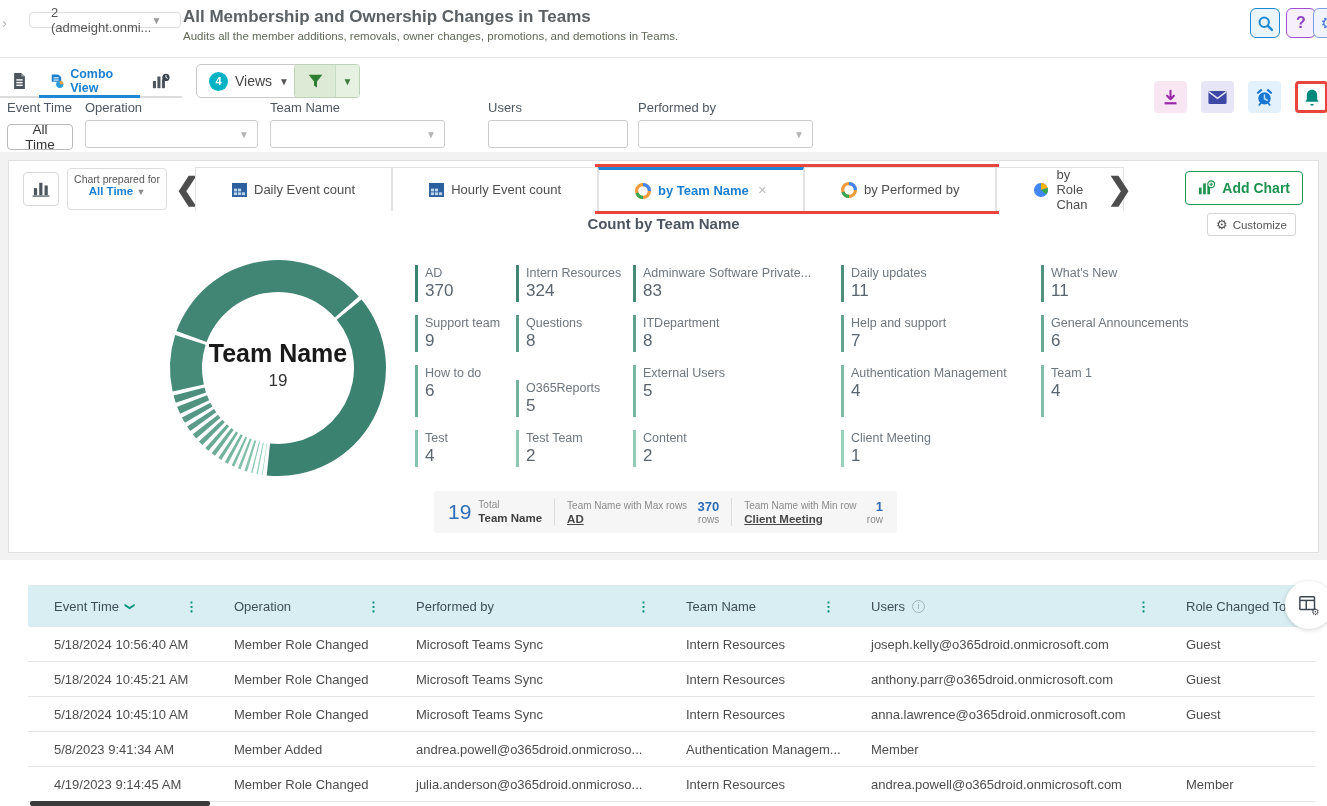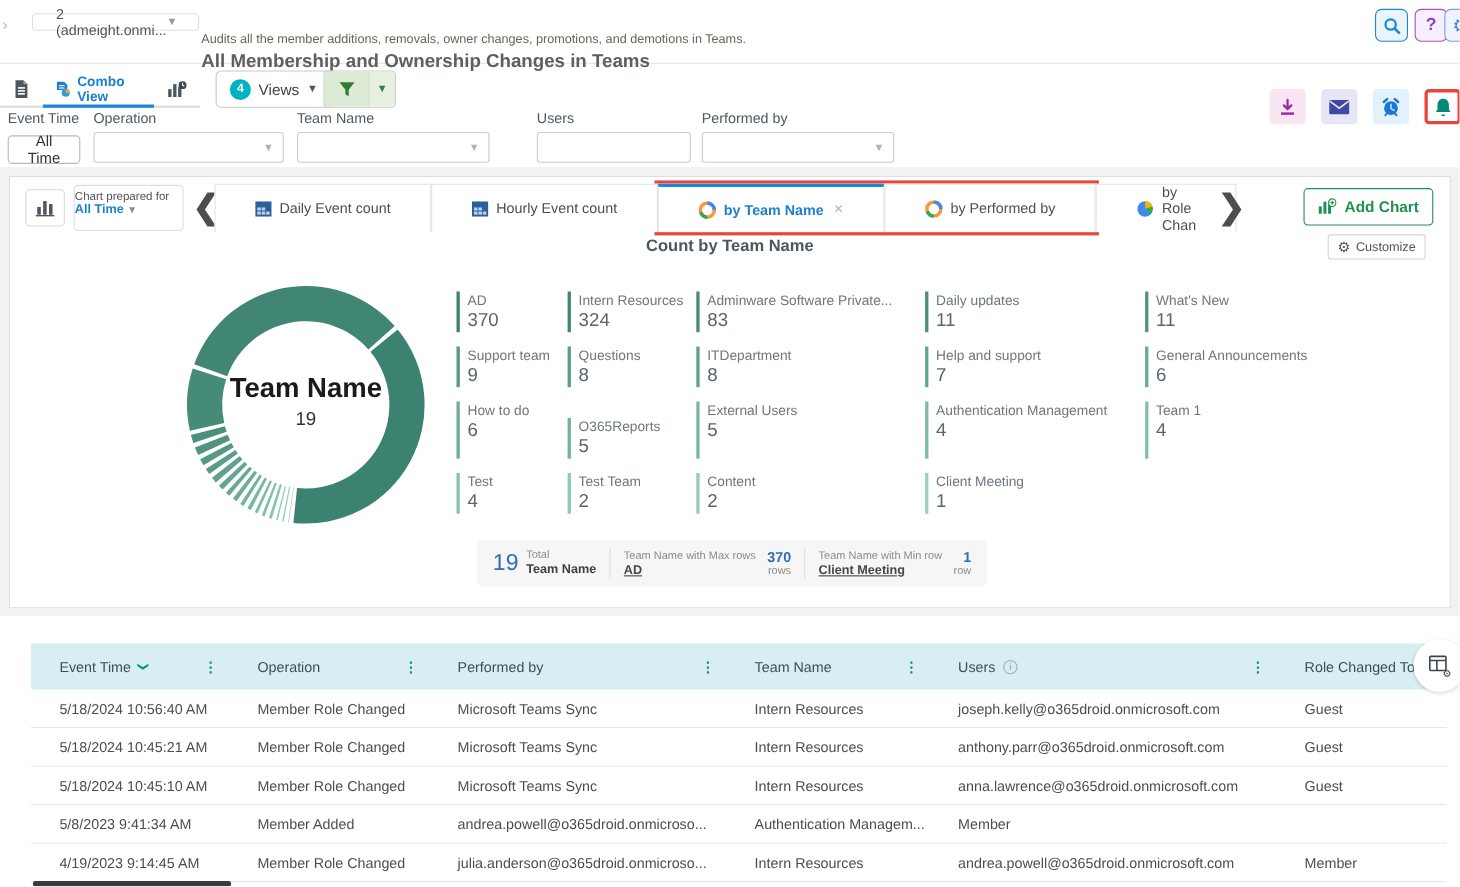--- a/index.html
+++ b/index.html
@@ -6,21 +6,21 @@
   html,body { background:#fff; }
   body { font-family:"Liberation Sans", sans-serif; }
   .page { position:relative; width:1327px; height:806px; overflow:hidden; background:#fff; color:#444; }
 
   
   .top-header { position:absolute; left:0; top:0; width:1327px; height:58px; background:#fff; border-bottom:1px solid #e4e4e4; }
   .back-chip { position:absolute; left:2px; top:14px; color:#b9b9b9; font-size:15px; }
   .ws-dropdown { position:absolute; left:29px; top:12px; width:152px; height:16px; border:1px solid #ddd; border-radius:4px; background:#fff;
     display:flex; align-items:center; justify-content:space-between; padding:0 21px; font-size:13px; color:#555; cursor:pointer; }
   .ws-caret { color:#9a9a9a; font-size:10px; }
-  .rep-title { position:absolute; left:183px; top:7px; font-size:17px; font-weight:bold; color:#5a6064;margin-top:39px; }
+  .rep-title { position:absolute; left:183px; top:7px; font-size:17px; font-weight:bold; color:#5a6064; }
   .rep-sub { position:absolute; left:183px; top:30px; font-size:11.5px; color:#5e6a55; }
   .hdr-btn { position:absolute; top:8px; width:30px; height:30px; border-radius:6px; display:flex; align-items:center; justify-content:center; cursor:pointer; }
   .hdr-search { left:1250px; border:1.5px solid #1e88d2; background:#eaf4fd; }
   .hdr-help { left:1286px; border:1.5px solid #a14fd0; background:#f7effc; color:#8e3fc4; font-weight:bold; font-size:16px; }
   .hdr-gear { left:1313px; border:1.5px solid #7d9fe0; background:#eef3fd; color:#4b79d8; font-size:17px; }
 
   
   .view-strip { position:absolute; left:0; top:66px; width:182px; height:32px; border-bottom:2px solid #dcdcdc; display:flex; align-items:center; }
   .vtab { height:32px; display:flex; align-items:center; gap:6px; padding:0 12px; cursor:pointer; }
   .vtab.active { border-bottom:3px solid #1e87d5; margin-bottom:-2.5px; }
@@ -46,21 +46,21 @@
   
   .tools { position:absolute; top:81px; left:1154px; display:flex; gap:14px; }
   .tool-btn { width:33px; height:32px; border-radius:4px; display:flex; align-items:center; justify-content:center; cursor:pointer; }
 
   
   .band { position:absolute; left:0; top:152px; width:1327px; height:408px; background:#f2f2f2; }
   .card { position:absolute; left:8px; top:8px; width:1311px; height:393px; background:#fff; border:1px solid #e0e0e0; }
 
   .chart-toolbar { position:absolute; left:0; top:6px; width:100%; height:46px; }
   .ct-iconbtn { position:absolute; left:14px; top:5px; width:36px; height:34px; border:1px solid #d9d9d9; border-radius:4px; background:#fff; display:flex; align-items:center; justify-content:center; cursor:pointer; }
-  .prepared { position:absolute; left:58px; top:1px; width:100px; height:42px; border:1px solid #ddd; border-radius:4px; background:#fff; padding-top:4px; cursor:pointer; }
+  .prepared { position:absolute; left:58px; top:1px; width:100px; height:42px; border:1px solid #ddd; border-radius:4px; background:#fff; text-align:center; padding-top:4px; cursor:pointer; }
   .prep-l1 { font-size:10.5px; color:#555; }
   .prep-l2 { font-size:11.5px; font-weight:bold; color:#1c7fd0; }
   .prep-l2 .c { color:#8a8a8a; font-size:9px; }
   .car-chevron { position:absolute; top:2px; font-size:30px; font-weight:bold; color:#4d4d4d; cursor:pointer; line-height:40px; }
   .chev-left { left:166px; }
   .chev-right { left:1098px; }
   .chart-tabs { position:absolute; left:186px; top:0; display:flex; height:44px; }
   .ctab { position:relative; display:flex; align-items:center; gap:7px; padding:0 36px; border:1px solid #e3e3e3; border-bottom:none; background:#fff; cursor:pointer; height:44px; }
   .ctab .t { font-size:13px; color:#4e4e4e; }
   .ctab.active { border-top:3px solid #1e87d5; }

